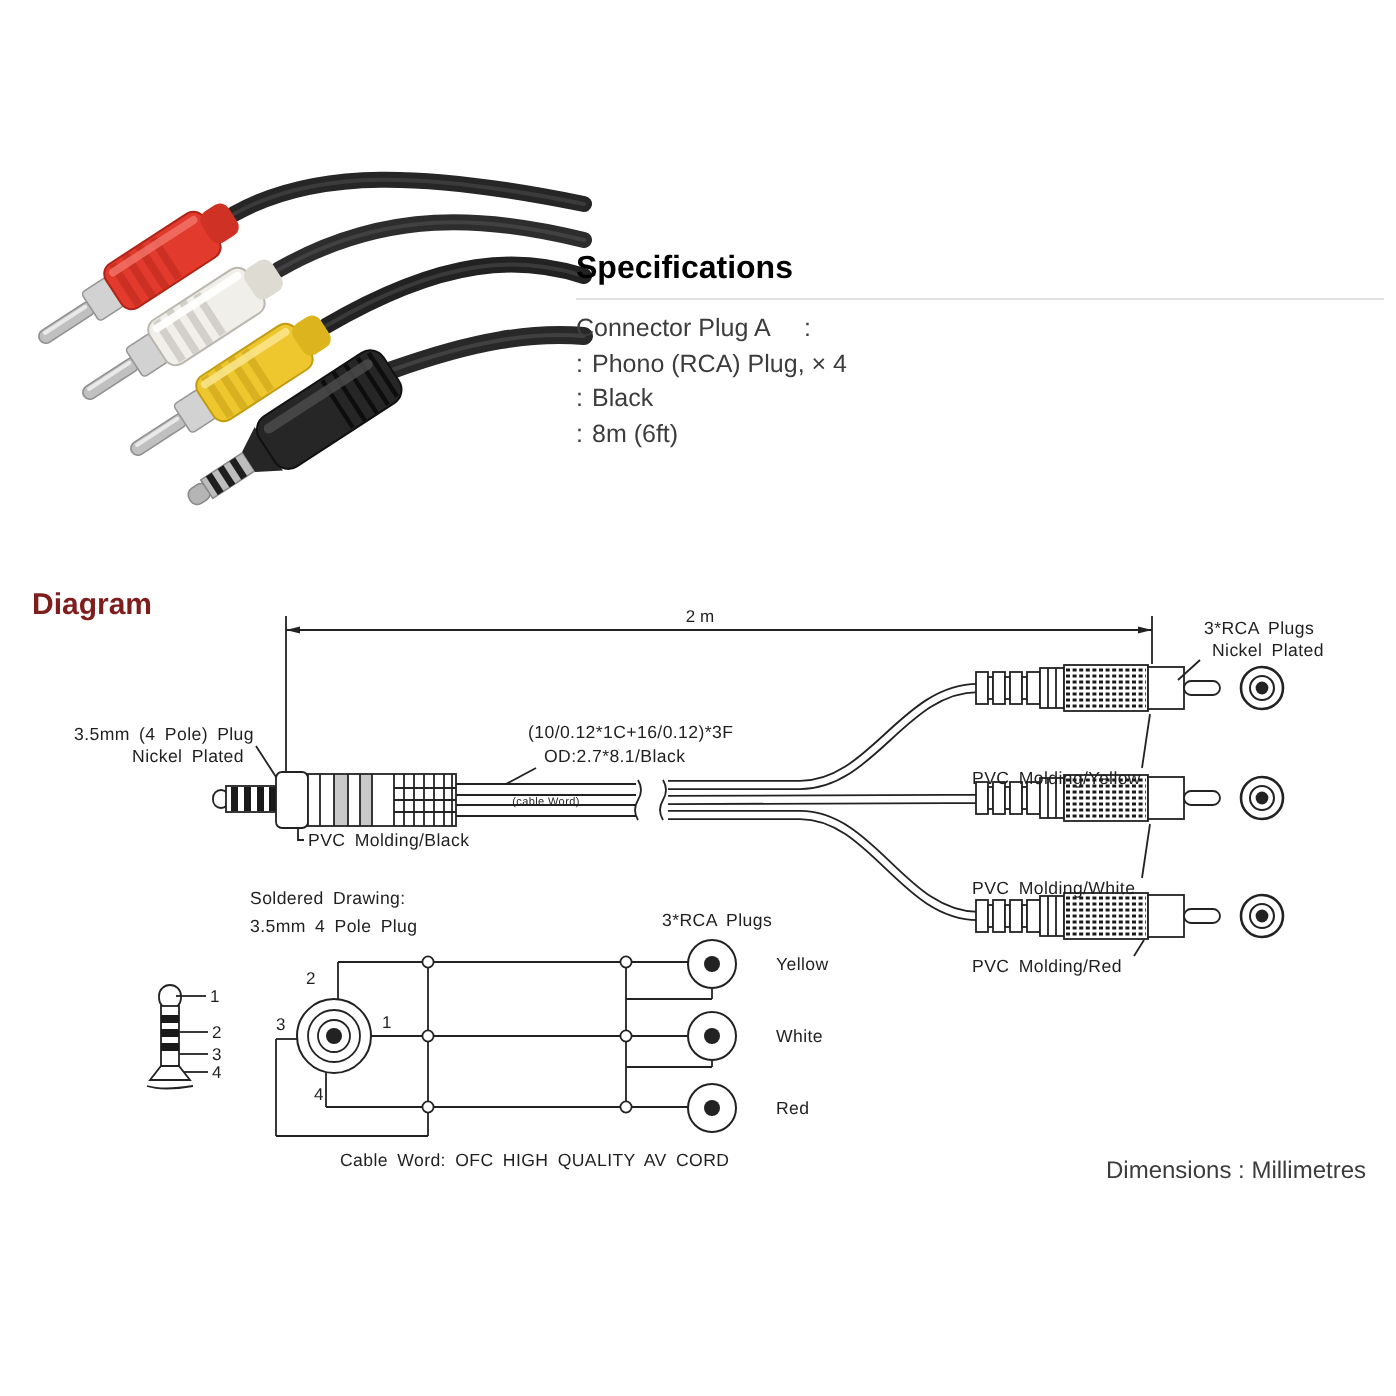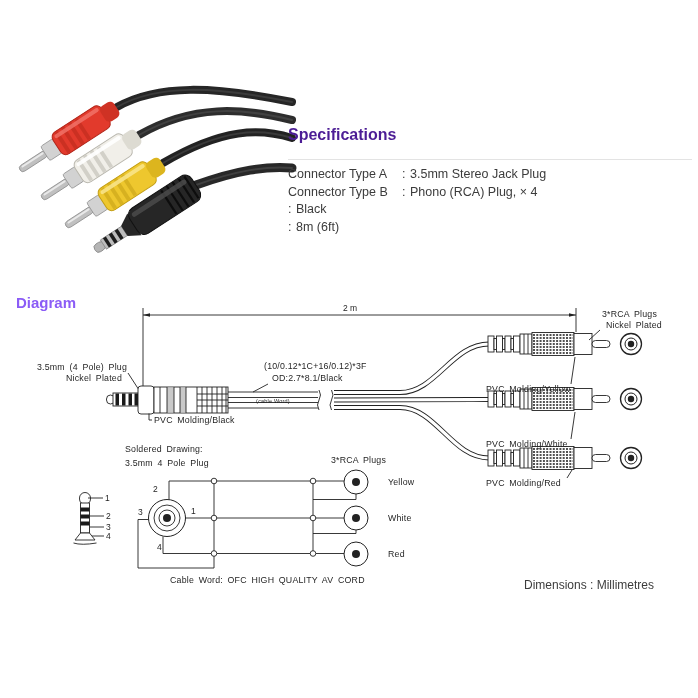--- a/index.html
+++ b/index.html
@@ -1,28 +1,28 @@
 <!DOCTYPE html>
 <html><head>
 <meta charset="utf-8">
 <style>
   html,body{margin:0;padding:0;background:#fff;}
   #page{position:relative;width:698px;height:698px;background:#fff;overflow:hidden;
         font-family:"Liberation Sans",sans-serif;color:#2e2e2e;}
   .abs{position:absolute;}
   
   #spec{left:288px;top:126px;width:404px;}
-  #spec h2{margin:0 0 6px 0;font-size:16px;font-weight:bold;color:#4c1d95;
-           border-bottom:1px solid #e3e3e3;padding-bottom:15px;}
+  #spec h2{margin:0 0 6px 0;font-size:16px;font-weight:bold;color:#000000;
+           border-bottom:1px solid #e3e3e3;padding-bottom:5px;}
   .spec-row{display:flex;font-size:12.5px;line-height:17.5px;color:#3c3c3c;}
   .spec-label{width:114px;flex:none;}
   .spec-sep{width:8px;flex:none;}
   
-  #diagram-title{left:16px;top:294px;font-size:15px;font-weight:bold;color:#8b5cf6;}
-  #dim-note{left:524px;top:578px;font-size:12px;color:#3c3c3c;}
+  #diagram-title{left:16px;top:294px;font-size:15px;font-weight:bold;color:#7f1d1d;}
+  #dim-note{left:553px;top:578px;font-size:12px;color:#3c3c3c;}
   
   .dtext{font-family:"Liberation Sans",sans-serif;font-size:8.8px;fill:#1f1f1f;
          word-spacing:2px;letter-spacing:.2px;}
   .dtiny{font-family:"Liberation Sans",sans-serif;font-size:5.5px;fill:#1f1f1f;letter-spacing:.2px;}
   .dnum{font-family:"Liberation Sans",sans-serif;font-size:8.5px;fill:#1f1f1f;}
   .ln{stroke:#222;stroke-width:.9;fill:none;}
   .shape{stroke:#222;stroke-width:.9;fill:#fff;}
 </style>
 </head>
 <body>
@@ -102,26 +102,24 @@
           <line x1="109" y1="-14" x2="109" y2="14"></line>
         <line x1="115" y1="-13" x2="115" y2="13"></line>
       </g>
       <rect x="50" y="-11" width="64" height="5" rx="2.5" fill="#4d4d4d" opacity=".8"></rect>
     </g>
   </svg>
 
   <div id="spec" class="abs">
     <h2>Specifications</h2>
     <div class="spec-row">
-      <span class="spec-label">Connector Type A</span>
+      <span class="spec-label">Connector Plug A</span>
       <span class="spec-sep">:</span>
-      <span class="spec-value">3.5mm Stereo Jack Plug</span>
     </div>
     <div class="spec-row">
-      <span class="spec-label">Connector Type B</span>
       <span class="spec-sep">:</span>
       <span class="spec-value">Phono (RCA) Plug, × 4</span>
     </div>
     <div class="spec-row">
       <span class="spec-sep">:</span>
       <span class="spec-value">Black</span>
     </div>
     <div class="spec-row">
       <span class="spec-sep">:</span>
       <span class="spec-value">8m (6ft)</span>

